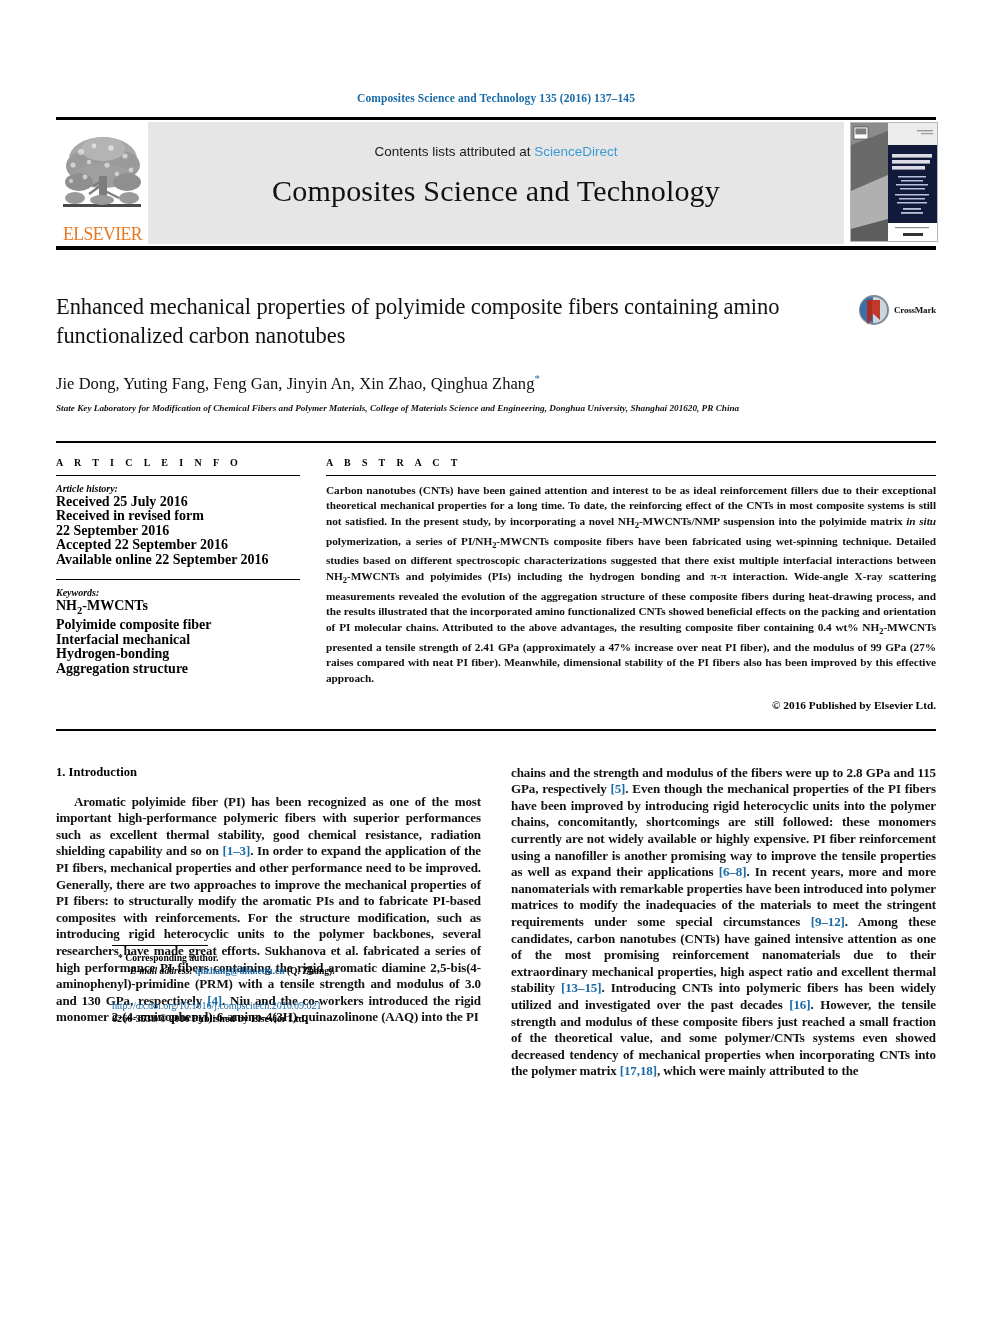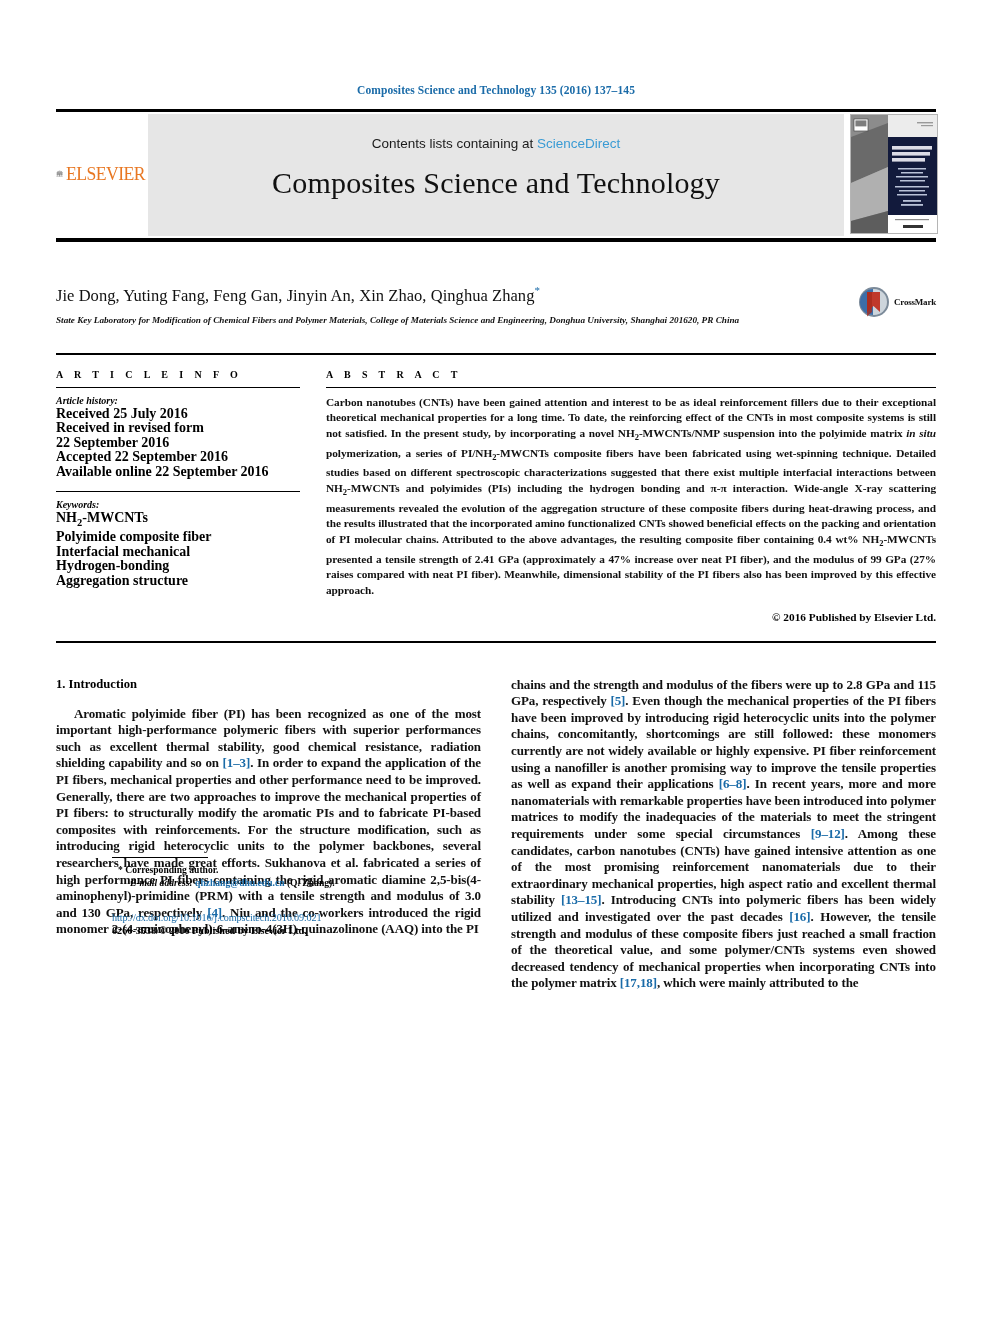--- a/index.html
+++ b/index.html
@@ -13,21 +13,21 @@
     font-family: "Liberation Serif", "DejaVu Serif", serif;
     color: #000000;
     position: relative;
     overflow: hidden;
   }
   .page {
     width: 992px;
     height: 1323px;
     position: relative;
     box-sizing: border-box;
-    padding: 8px 56px;
+    padding: 16px 56px;
   }
 
   
   .runhead {
     text-align: center;
     color: #1a6ba8;
     font-size: 11.5px;
     font-weight: bold;
     letter-spacing: 0.1px;
     padding-top: 76px;
@@ -40,20 +40,21 @@
     border-bottom: 4px solid #000;
     height: 126px;
     display: flex;
     align-items: stretch;
     position: relative;
   }
   .elsevier-logo {
     width: 92px;
     flex: 0 0 92px;
     display: flex;
+    flex-direction: column;
     align-items: center;
     justify-content: flex-end;
     padding-bottom: 2px;
     background: #fff;
   }
   .elsevier-tree {
     width: 86px;
     height: 92px;
     display: block;
   }
@@ -339,21 +340,21 @@
           <ellipse cx="16" cy="66" rx="10" ry="6"></ellipse>
           <ellipse cx="70" cy="66" rx="10" ry="6"></ellipse>
           <ellipse cx="43" cy="68" rx="12" ry="5"></ellipse>
         </g>
       </svg>
       <div class="elsevier-word">ELSEVIER</div>
     </div>
 
     <div class="masthead-center">
       <div class="contents-line">
-        <span>Contents lists containing at </span><span class="sd">ScienceDirect</span>
+        <span>Contents lists attributed at </span><span class="sd">ScienceDirect</span>
       </div>
       <div class="journal-name">Composites Science and Technology</div>
     </div>
 
     <div class="cover-thumb">
       <svg class="cover-inner" viewBox="0 0 86 118">
         <rect x="0" y="0" width="86" height="118" fill="#f2f2f2"></rect>
         <rect x="0" y="0" width="37" height="118" fill="#8c8c8c"></rect>
         <polygon points="0,22 37,8 37,52 0,68" fill="#6a6a6a"></polygon>
         <polygon points="0,68 37,52 37,96 0,106" fill="#b0b0b0"></polygon>
@@ -385,20 +386,21 @@
         <rect x="37" y="100" width="49" height="18" fill="#ffffff"></rect>
         <g fill="#8a8a8a">
           <rect x="44" y="104" width="34" height="1.2"></rect>
         </g>
         <rect x="52" y="110" width="20" height="3" fill="#333"></rect>
       </svg>
     </div>
   </div>
 
   <div class="title-block">
+    <h1 class="paper-title">Enhanced mechanical properties of polyimide composite fibers containing amino functionalized carbon nanotubes</h1>
     <div class="authors">
       <span>Jie Dong, Yuting Fang, Feng Gan, Jinyin An, Xin Zhao, Qinghua Zhang</span><span class="star">*</span>
     </div>
     <div class="affiliation">State Key Laboratory for Modification of Chemical Fibers and Polymer Materials, College of Materials Science and Engineering, Donghua University, Shanghai 201620, PR China</div>
 
     <div class="crossmark">
       <svg width="32" height="32" viewBox="0 0 32 32">
         <circle cx="16" cy="16" r="15" fill="#7b8a99"></circle>
         <circle cx="16" cy="16" r="13" fill="#cdd5dc"></circle>
         <path d="M15 3 A13 13 0 0 0 15 29 Z" fill="#3d6ea8"></path>

